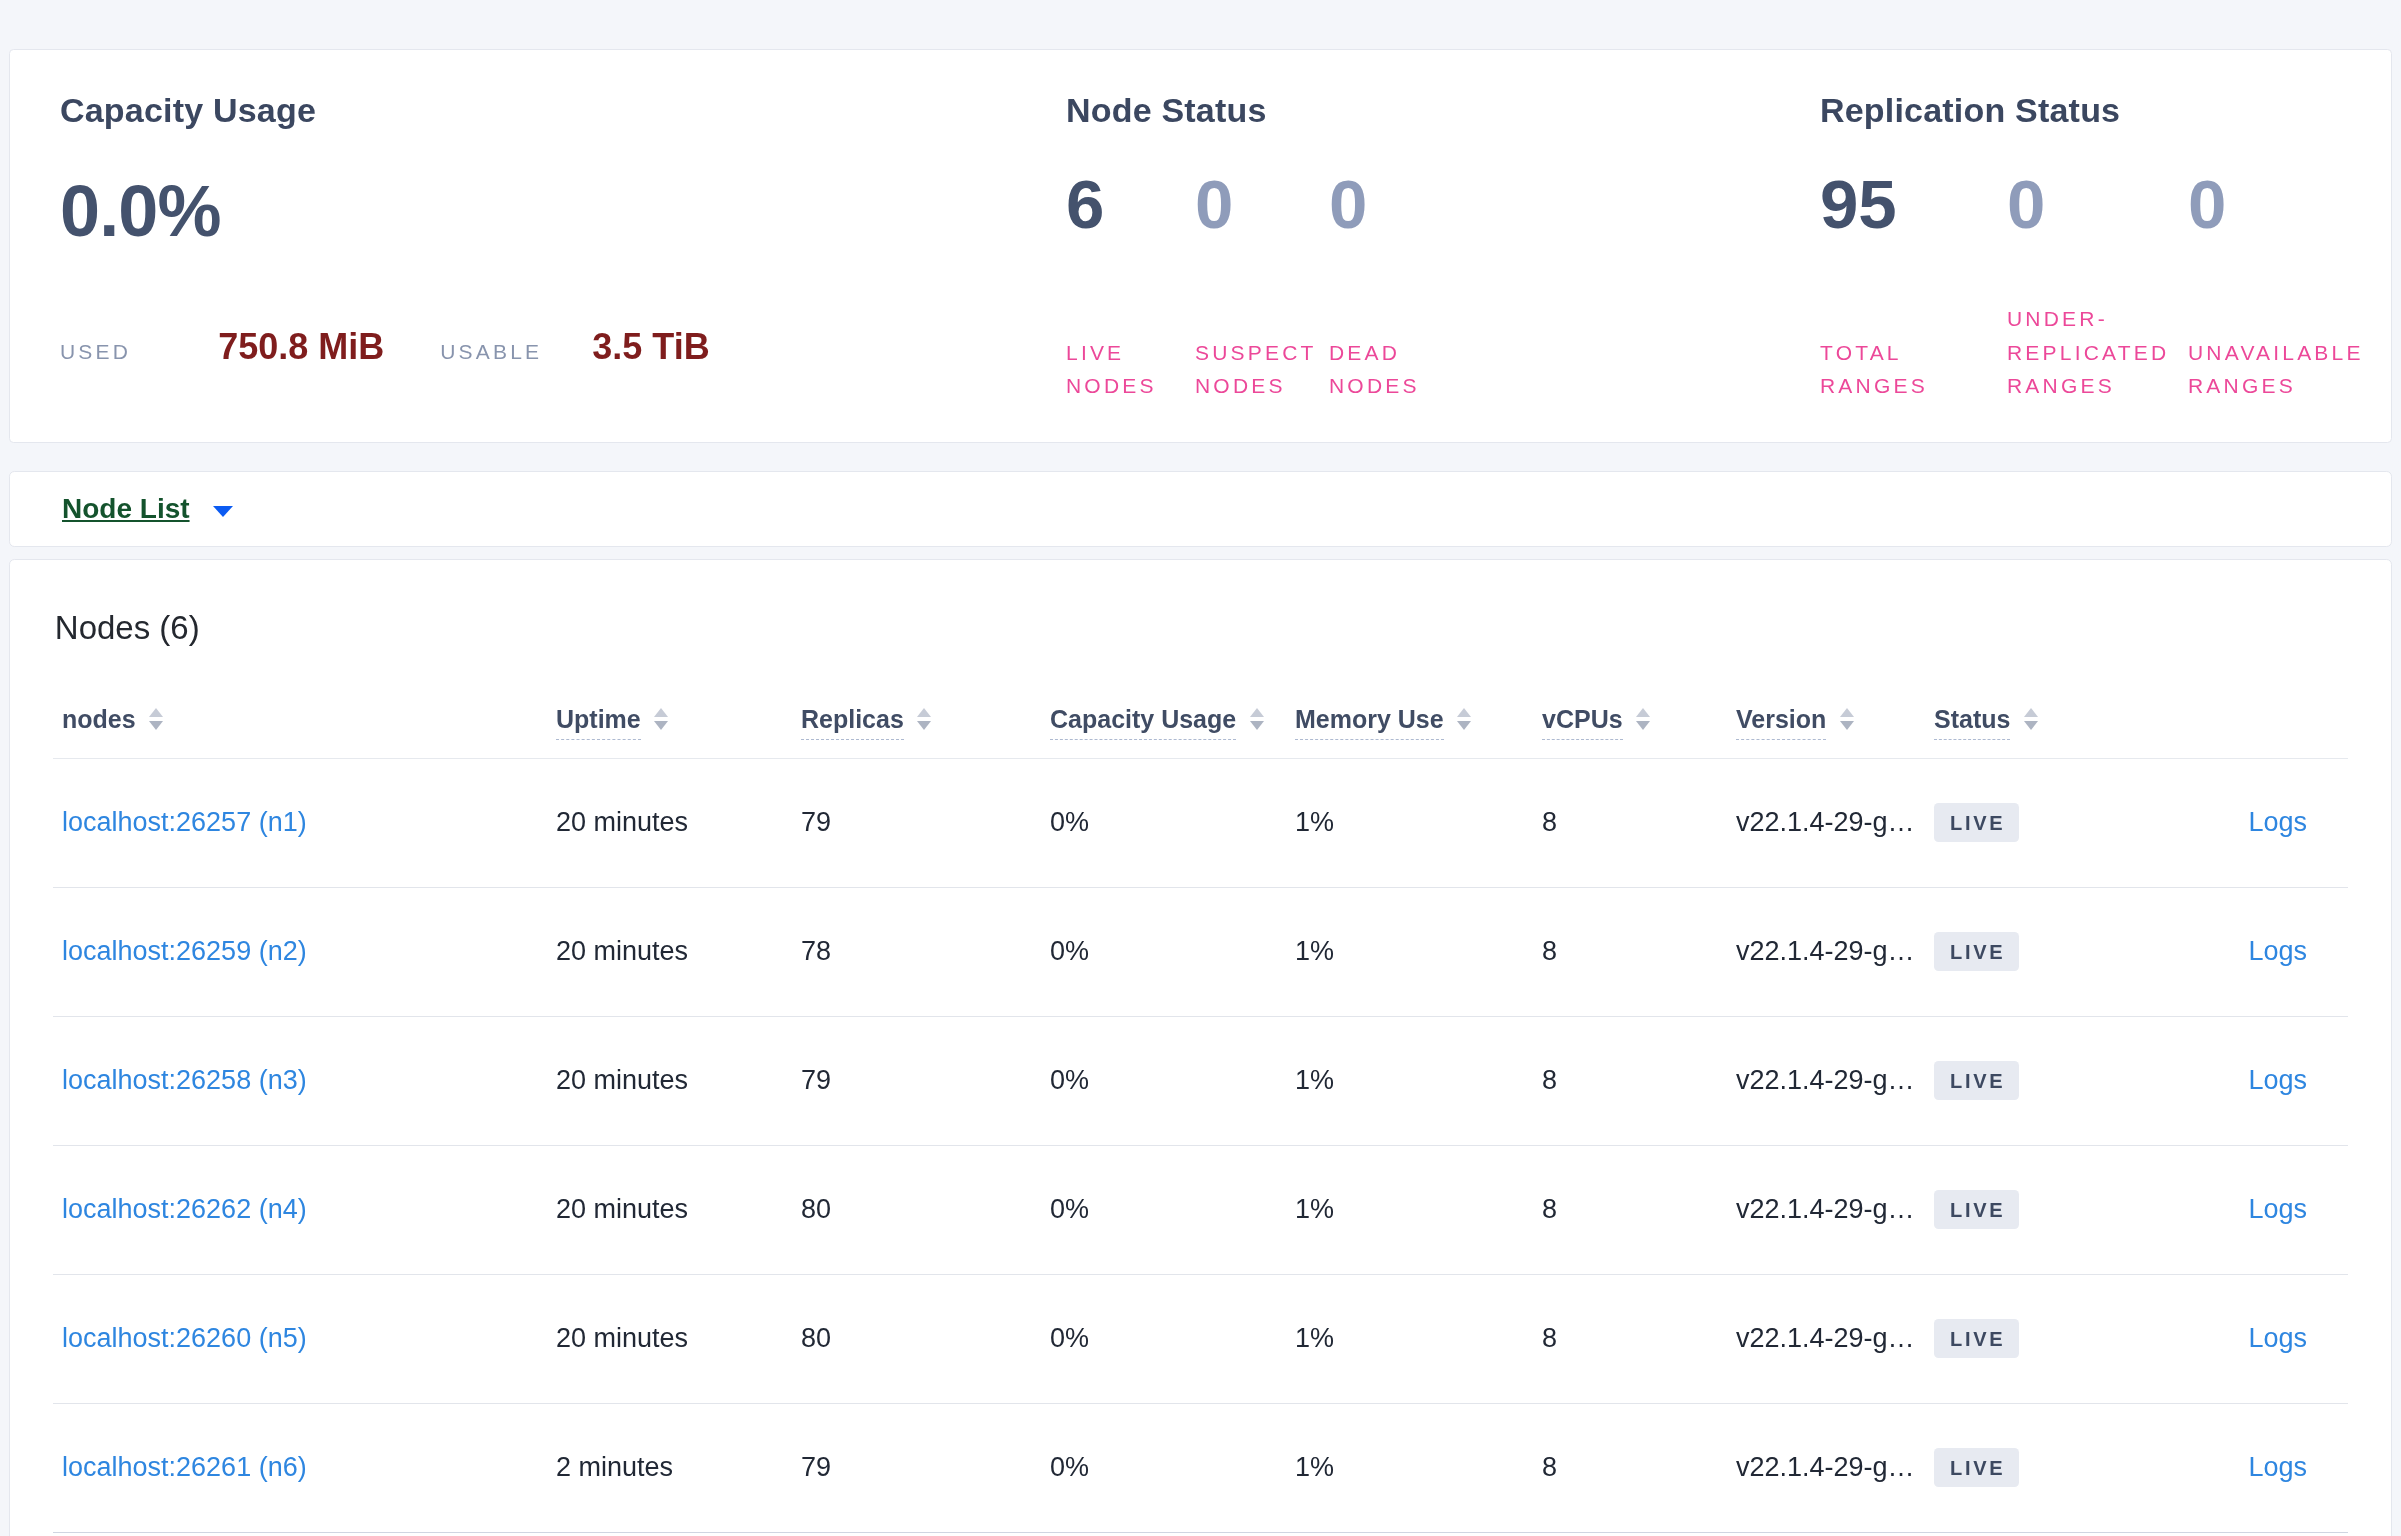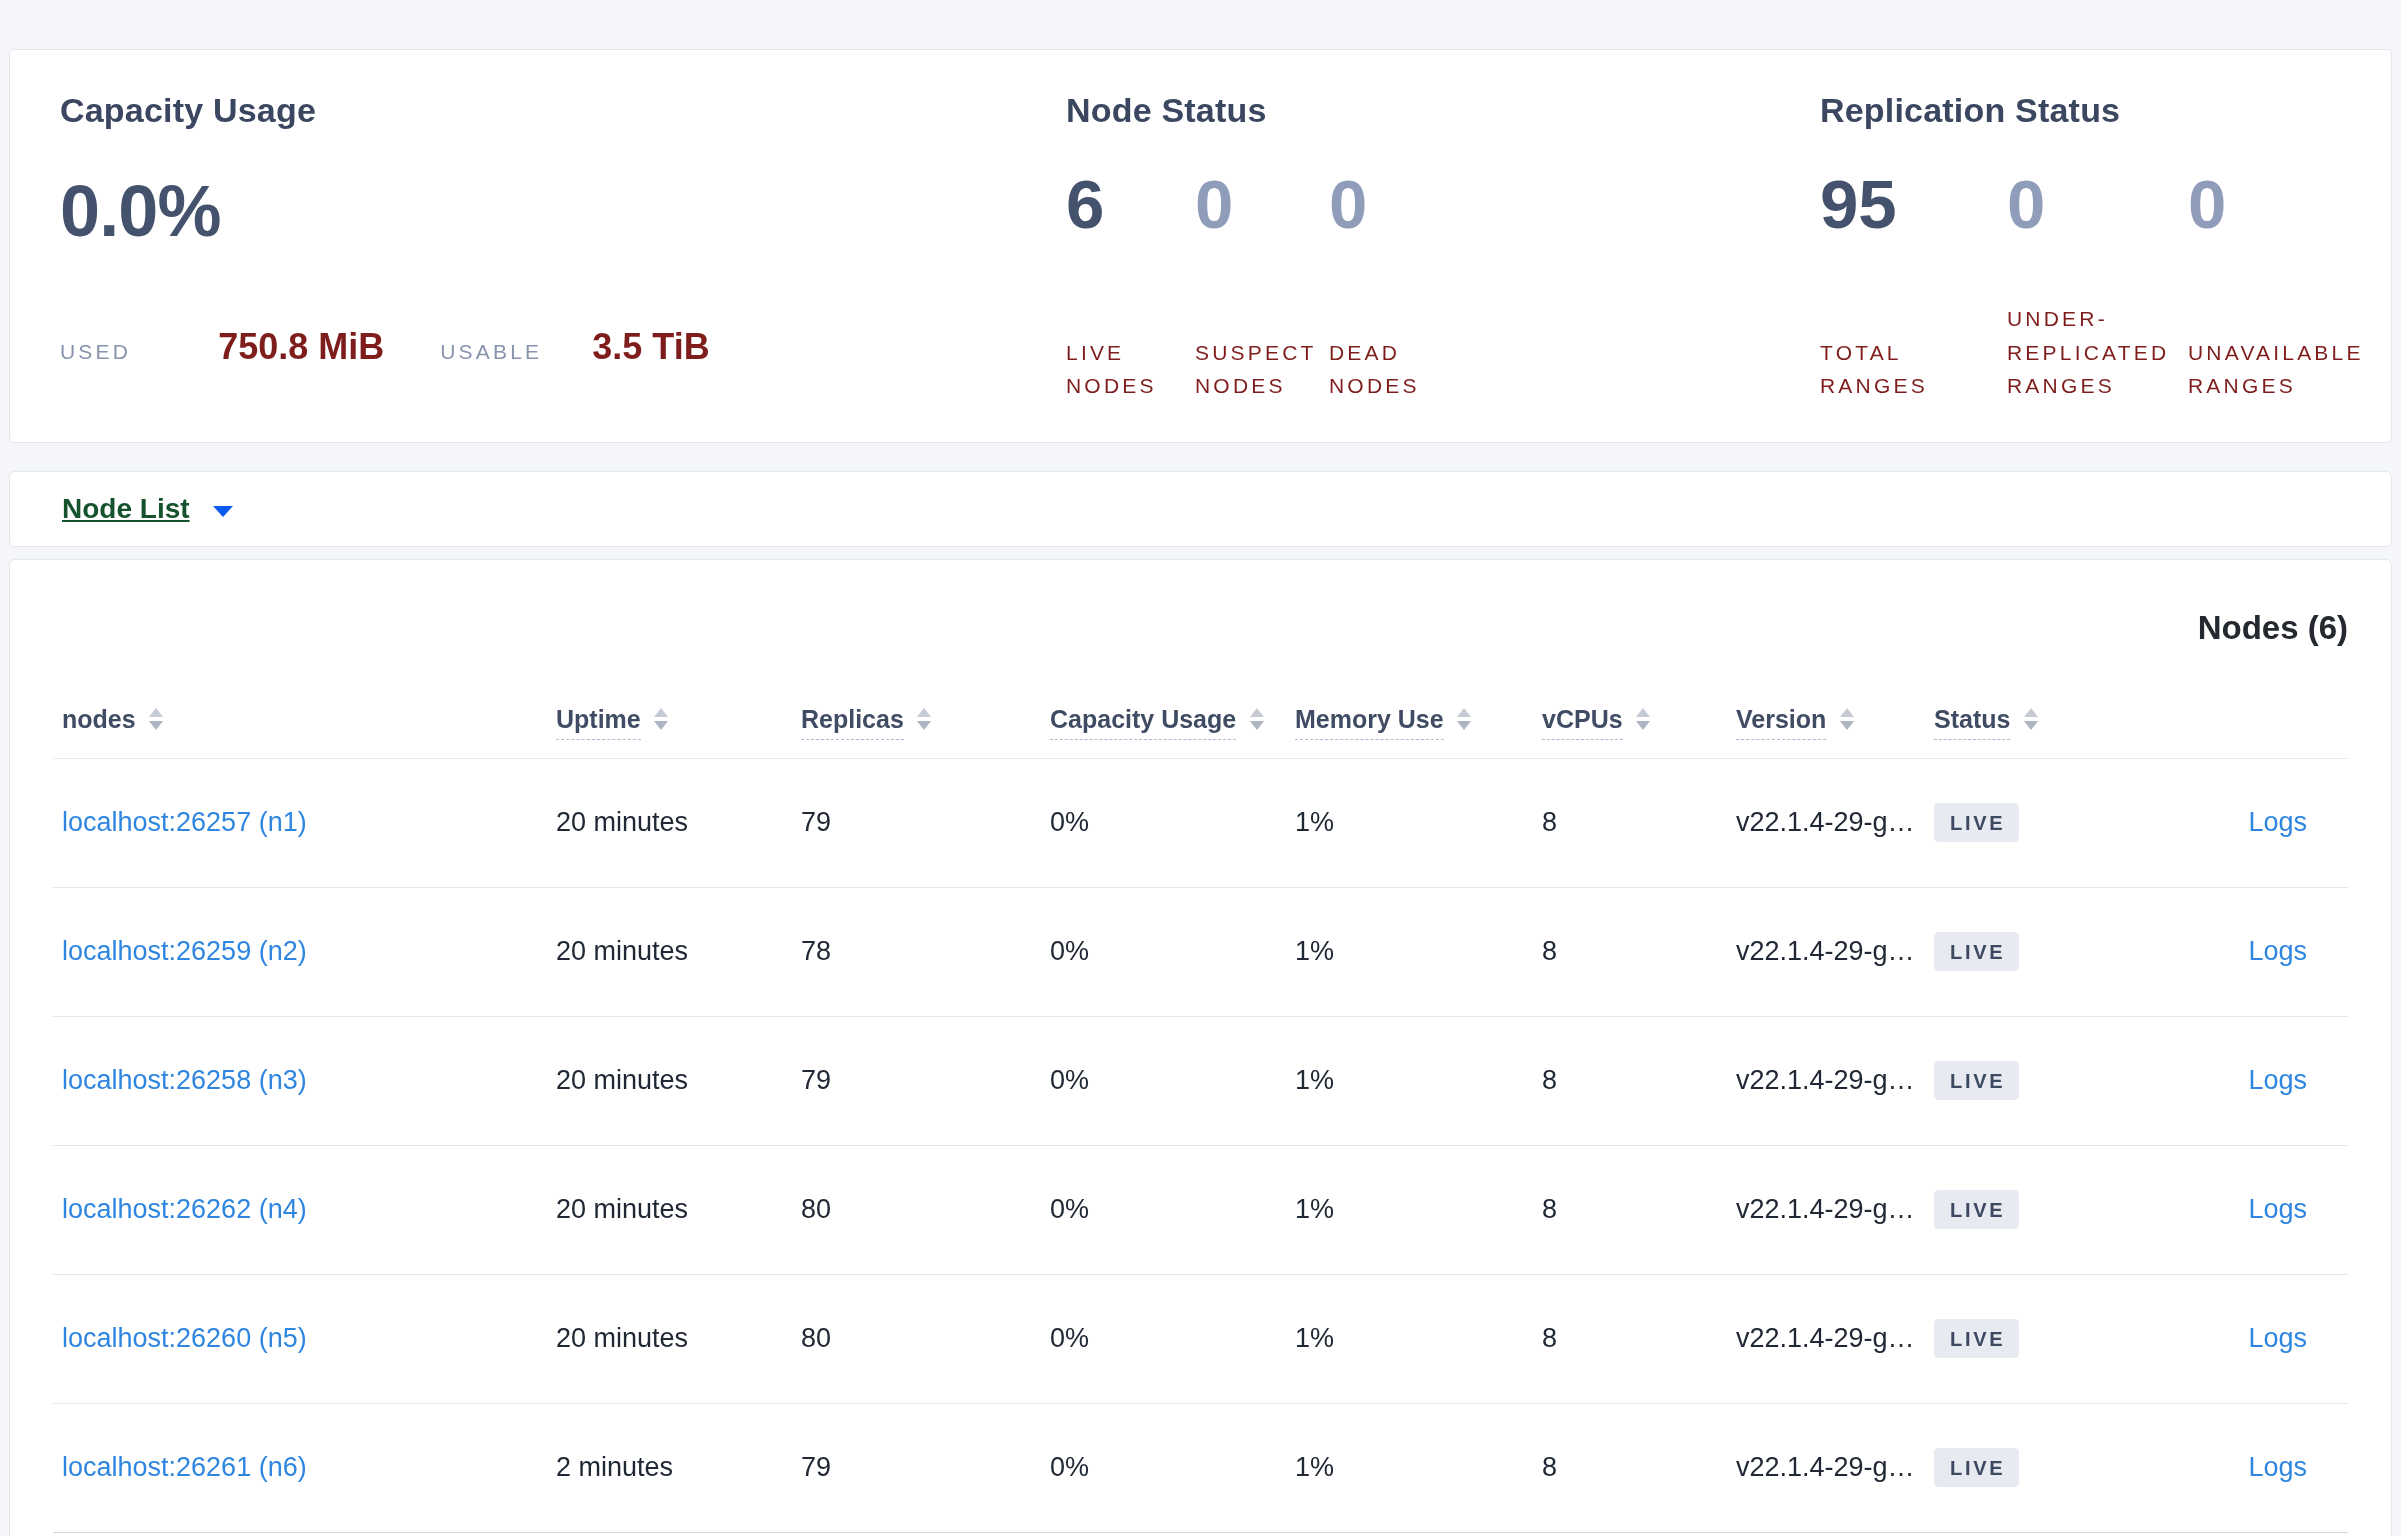--- a/index.html
+++ b/index.html
@@ -39,21 +39,21 @@
   .g1 { margin-left: 87px; } .g2 { margin-left: 56px; } .g3 { margin-left: 50px; }
 
   .metrics { display: flex; margin-top: 40px; }
   .metric { display: flex; flex-direction: column; height: 233px; }
   .sec-node .m0 { width: 129px; } .sec-node .m1 { width: 134px; }
   .sec-repl .m0 { width: 187px; } .sec-repl .m1 { width: 181px; }
   .metric .num { font-size: 69px; font-weight: 600; line-height: 1; }
   .num-strong { color: #44526d; }
   .num-weak   { color: #8f9cba; }
   .metric .mlabel {
-    margin-top: auto; font-size: 21px; letter-spacing: 3.2px; color: #7f1d1d;
+    margin-top: auto; font-size: 21px; letter-spacing: 3.2px; color: #ec4899;
     line-height: 1.6; white-space: pre-line; font-weight: 500;
   }
 
   
   .node-list-bar {
     position: absolute; left: 9px; top: 431px; width: 2383px; height: 76px;
     background: #ffffff; border: 0.9px solid #e4e7ee; border-radius: 5.4px;
     display: flex; align-items: center; padding-left: 52px; cursor: pointer;
   }
   .node-list-label { color: #14532d; font-size: 28px; font-weight: 600; text-decoration: underline; }
@@ -61,21 +61,21 @@
     width: 0; height: 0; border-left: 10px solid transparent; border-right: 10px solid transparent;
     border-top: 11.7px solid #0b5bf2; margin-left: 23.4px; margin-top: 4.5px;
   }
 
   
   .nodes-card {
     position: absolute; left: 9px; top: 519px; width: 2383px; height: 1010px;
     background: #ffffff; border: 0.9px solid #e4e7ee; border-radius: 5.4px;
     padding: 49px 43px 0 43px; overflow: hidden;
   }
-  .nodes-heading { font-size: 33px; font-weight: 700; color: #24282f; padding-left: 1.8px; text-align: right; }
+  .nodes-heading { font-size: 33px; font-weight: 400; color: #24282f; padding-left: 1.8px; }
 
   table { border-collapse: collapse; width: 100%; margin-top: 41px; table-layout: fixed; }
   th {
     text-align: left; font-size: 25px; font-weight: 600; color: #404c64;
     padding: 0 0 23.4px 9px; border-bottom: 0.9px solid #e6e9ee;
     vertical-align: bottom; height: 70px; white-space: nowrap; cursor: pointer;
   }
   .dashed { border-bottom: 1.8px dashed #aebad1; padding-bottom: 6.3px; }
   .sort { display: inline-flex; flex-direction: column; align-items: center; margin-left: 13.5px; position: relative; top: -2.7px; vertical-align: middle; }
   .tri-up { width: 0; height: 0; border-left: 7.2px solid transparent; border-right: 7.2px solid transparent; border-bottom: 9px solid #c6cbd6; }

